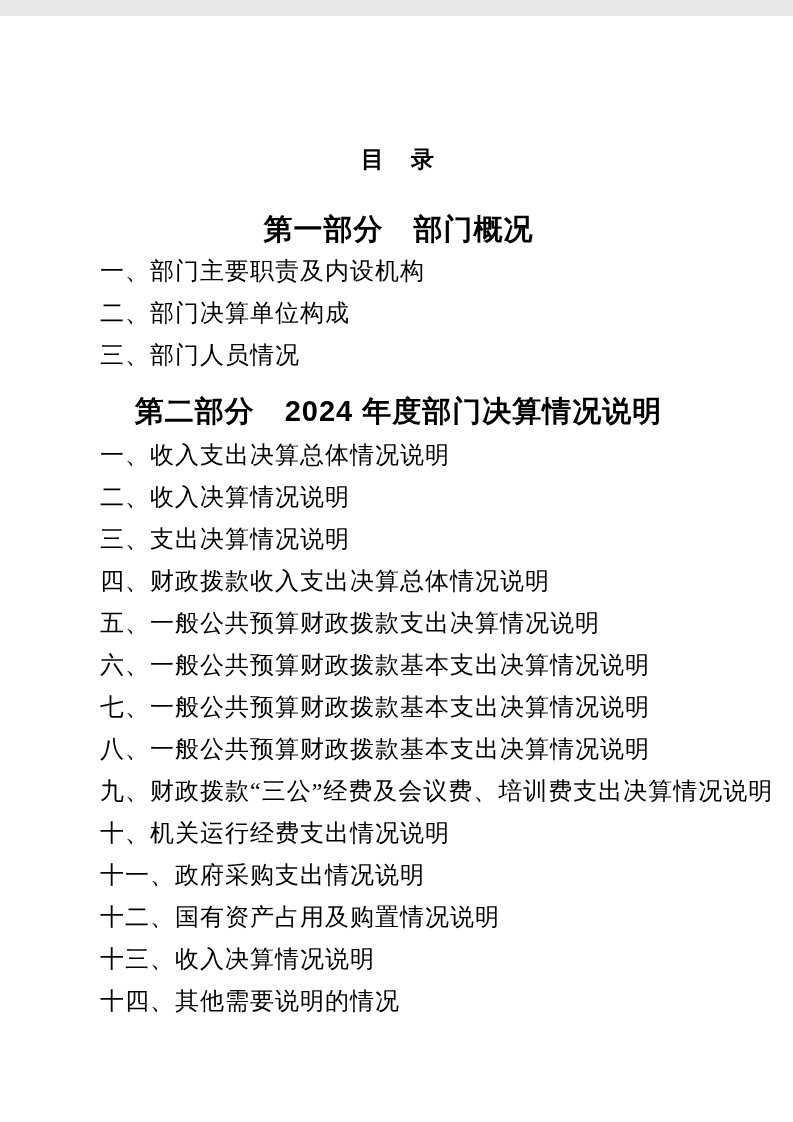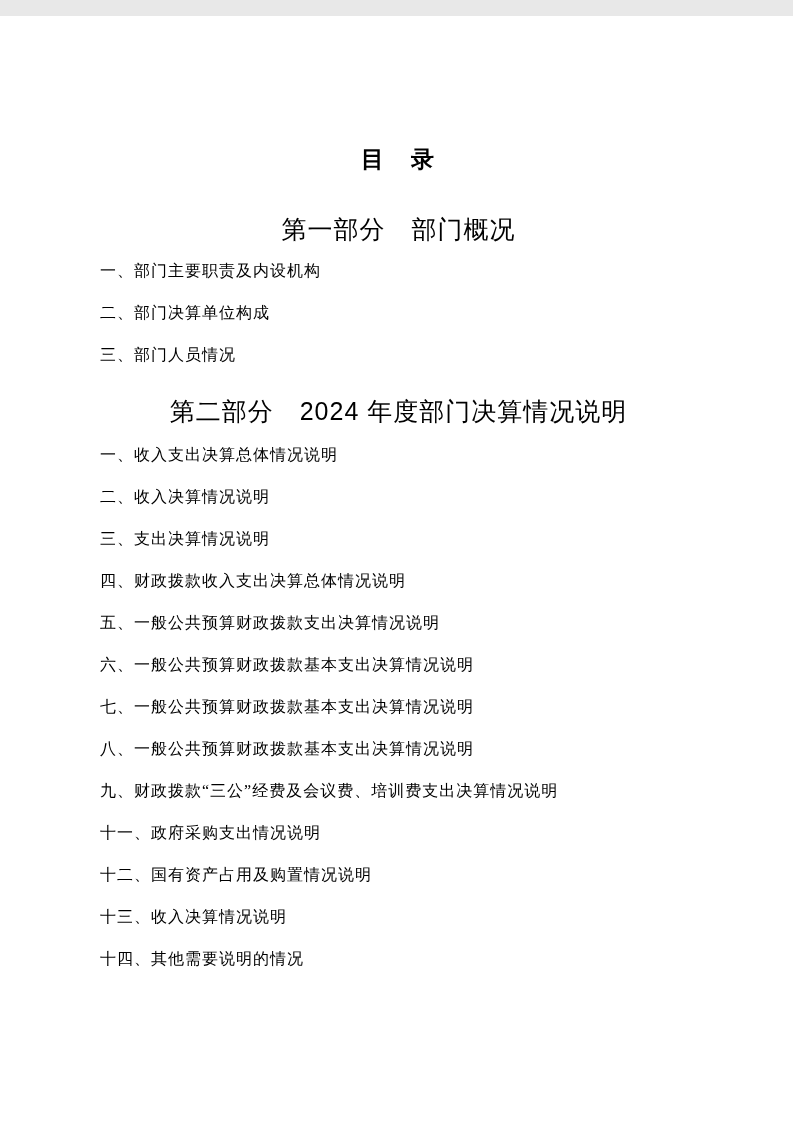--- a/index.html
+++ b/index.html
@@ -23,30 +23,30 @@
     font-family: "Liberation Sans", sans-serif;
     font-weight: bold;
     font-size: 23px;
     line-height: 26px;
     letter-spacing: 2px;
     white-space: pre;
   }
   .section-heading {
     text-align: center;
     font-family: "Liberation Sans", sans-serif;
-    font-weight: normal;
-    font-size: 25px;
+    font-weight: bold;
+    font-size: 29px;
     line-height: 26px;
     letter-spacing: 1px;
   }
   .heading-1 { margin-top: 44px; }
   .heading-2 { margin-top: 22px; }
   .toc-list {
     font-family: "Liberation Serif", serif;
-    font-size: 16px;
+    font-size: 24px;
     letter-spacing: 1px;
   }
   .list-1 { margin-top: 8px; }
   .list-2 { margin-top: 10px; }
   .toc-item {
     height: 42px;
     line-height: 42px;
     white-space: nowrap;
   }
 </style>
@@ -70,19 +70,20 @@
   <div class="toc-list list-2">
     <div class="toc-item">一、收入支出决算总体情况说明</div>
     <div class="toc-item">二、收入决算情况说明</div>
     <div class="toc-item">三、支出决算情况说明</div>
     <div class="toc-item">四、财政拨款收入支出决算总体情况说明</div>
     <div class="toc-item">五、一般公共预算财政拨款支出决算情况说明</div>
     <div class="toc-item">六、一般公共预算财政拨款基本支出决算情况说明</div>
     <div class="toc-item">七、一般公共预算财政拨款基本支出决算情况说明</div>
     <div class="toc-item">八、一般公共预算财政拨款基本支出决算情况说明</div>
     <div class="toc-item">九、财政拨款“三公”经费及会议费、培训费支出决算情况说明</div>
+    <div class="toc-item">十、机关运行经费支出情况说明</div>
     <div class="toc-item">十一、政府采购支出情况说明</div>
     <div class="toc-item">十二、国有资产占用及购置情况说明</div>
     <div class="toc-item">十三、收入决算情况说明</div>
     <div class="toc-item">十四、其他需要说明的情况</div>
   </div>
 
 </div>
 
 </body></html>

